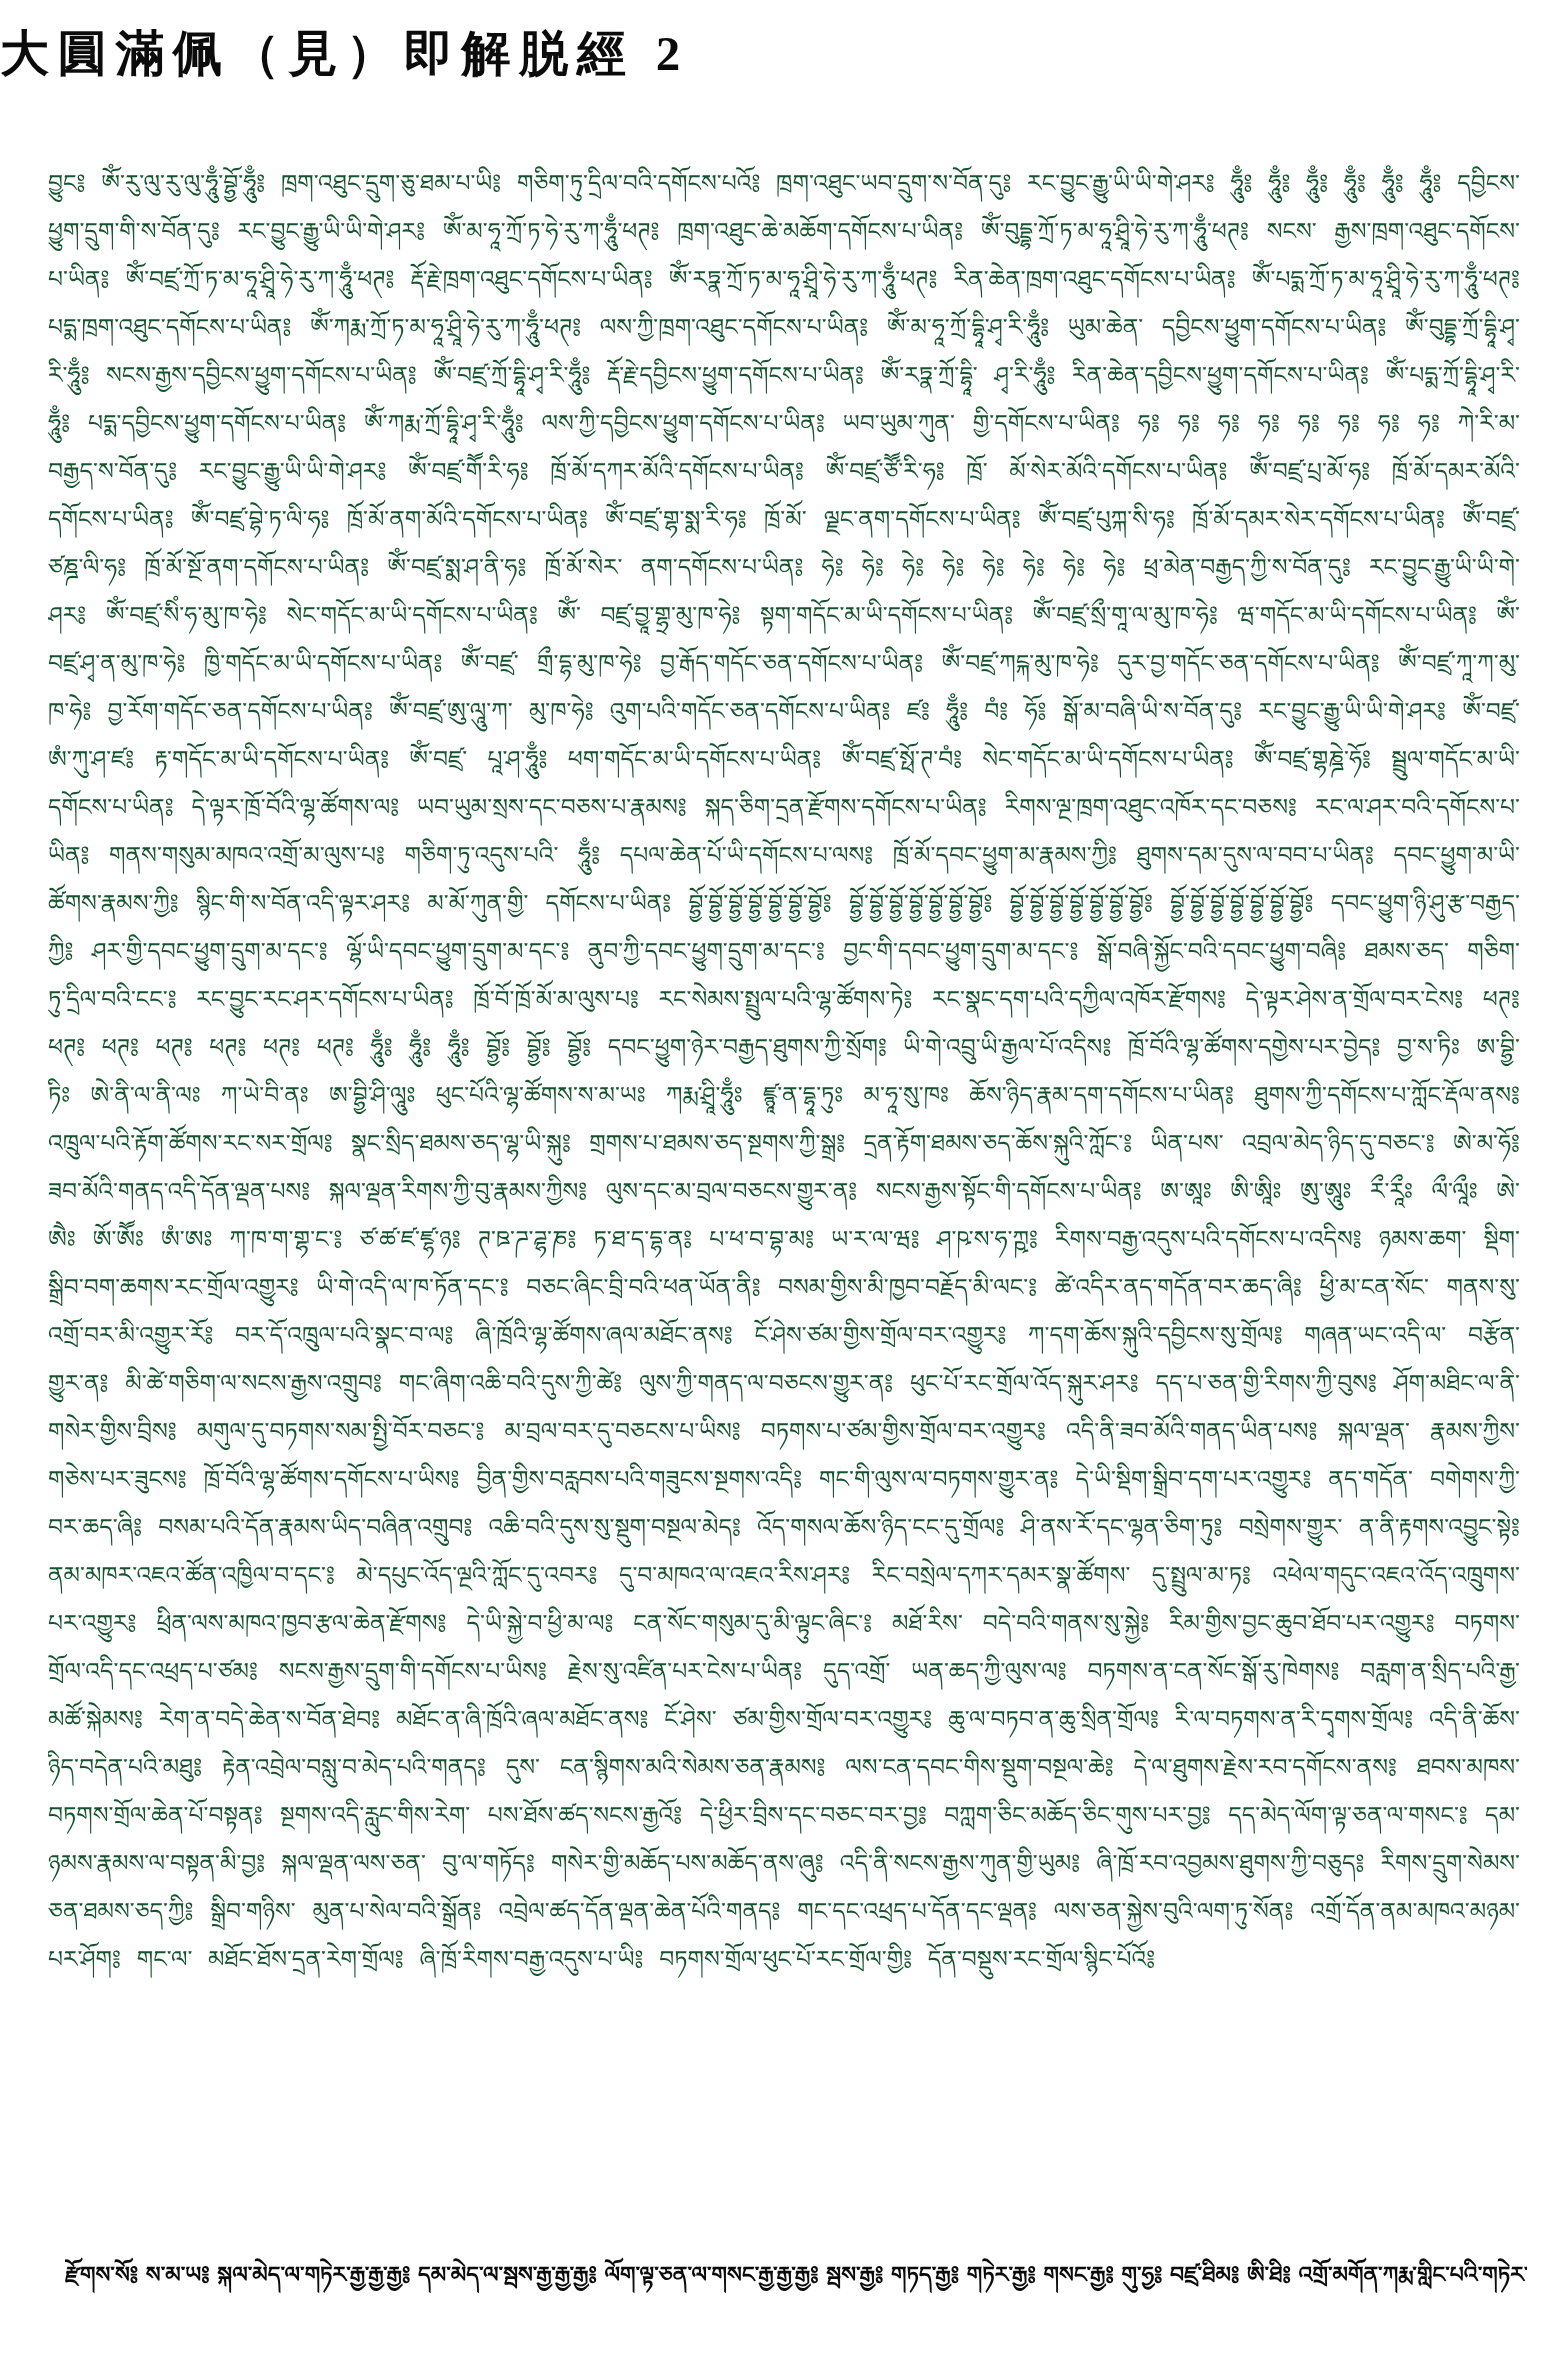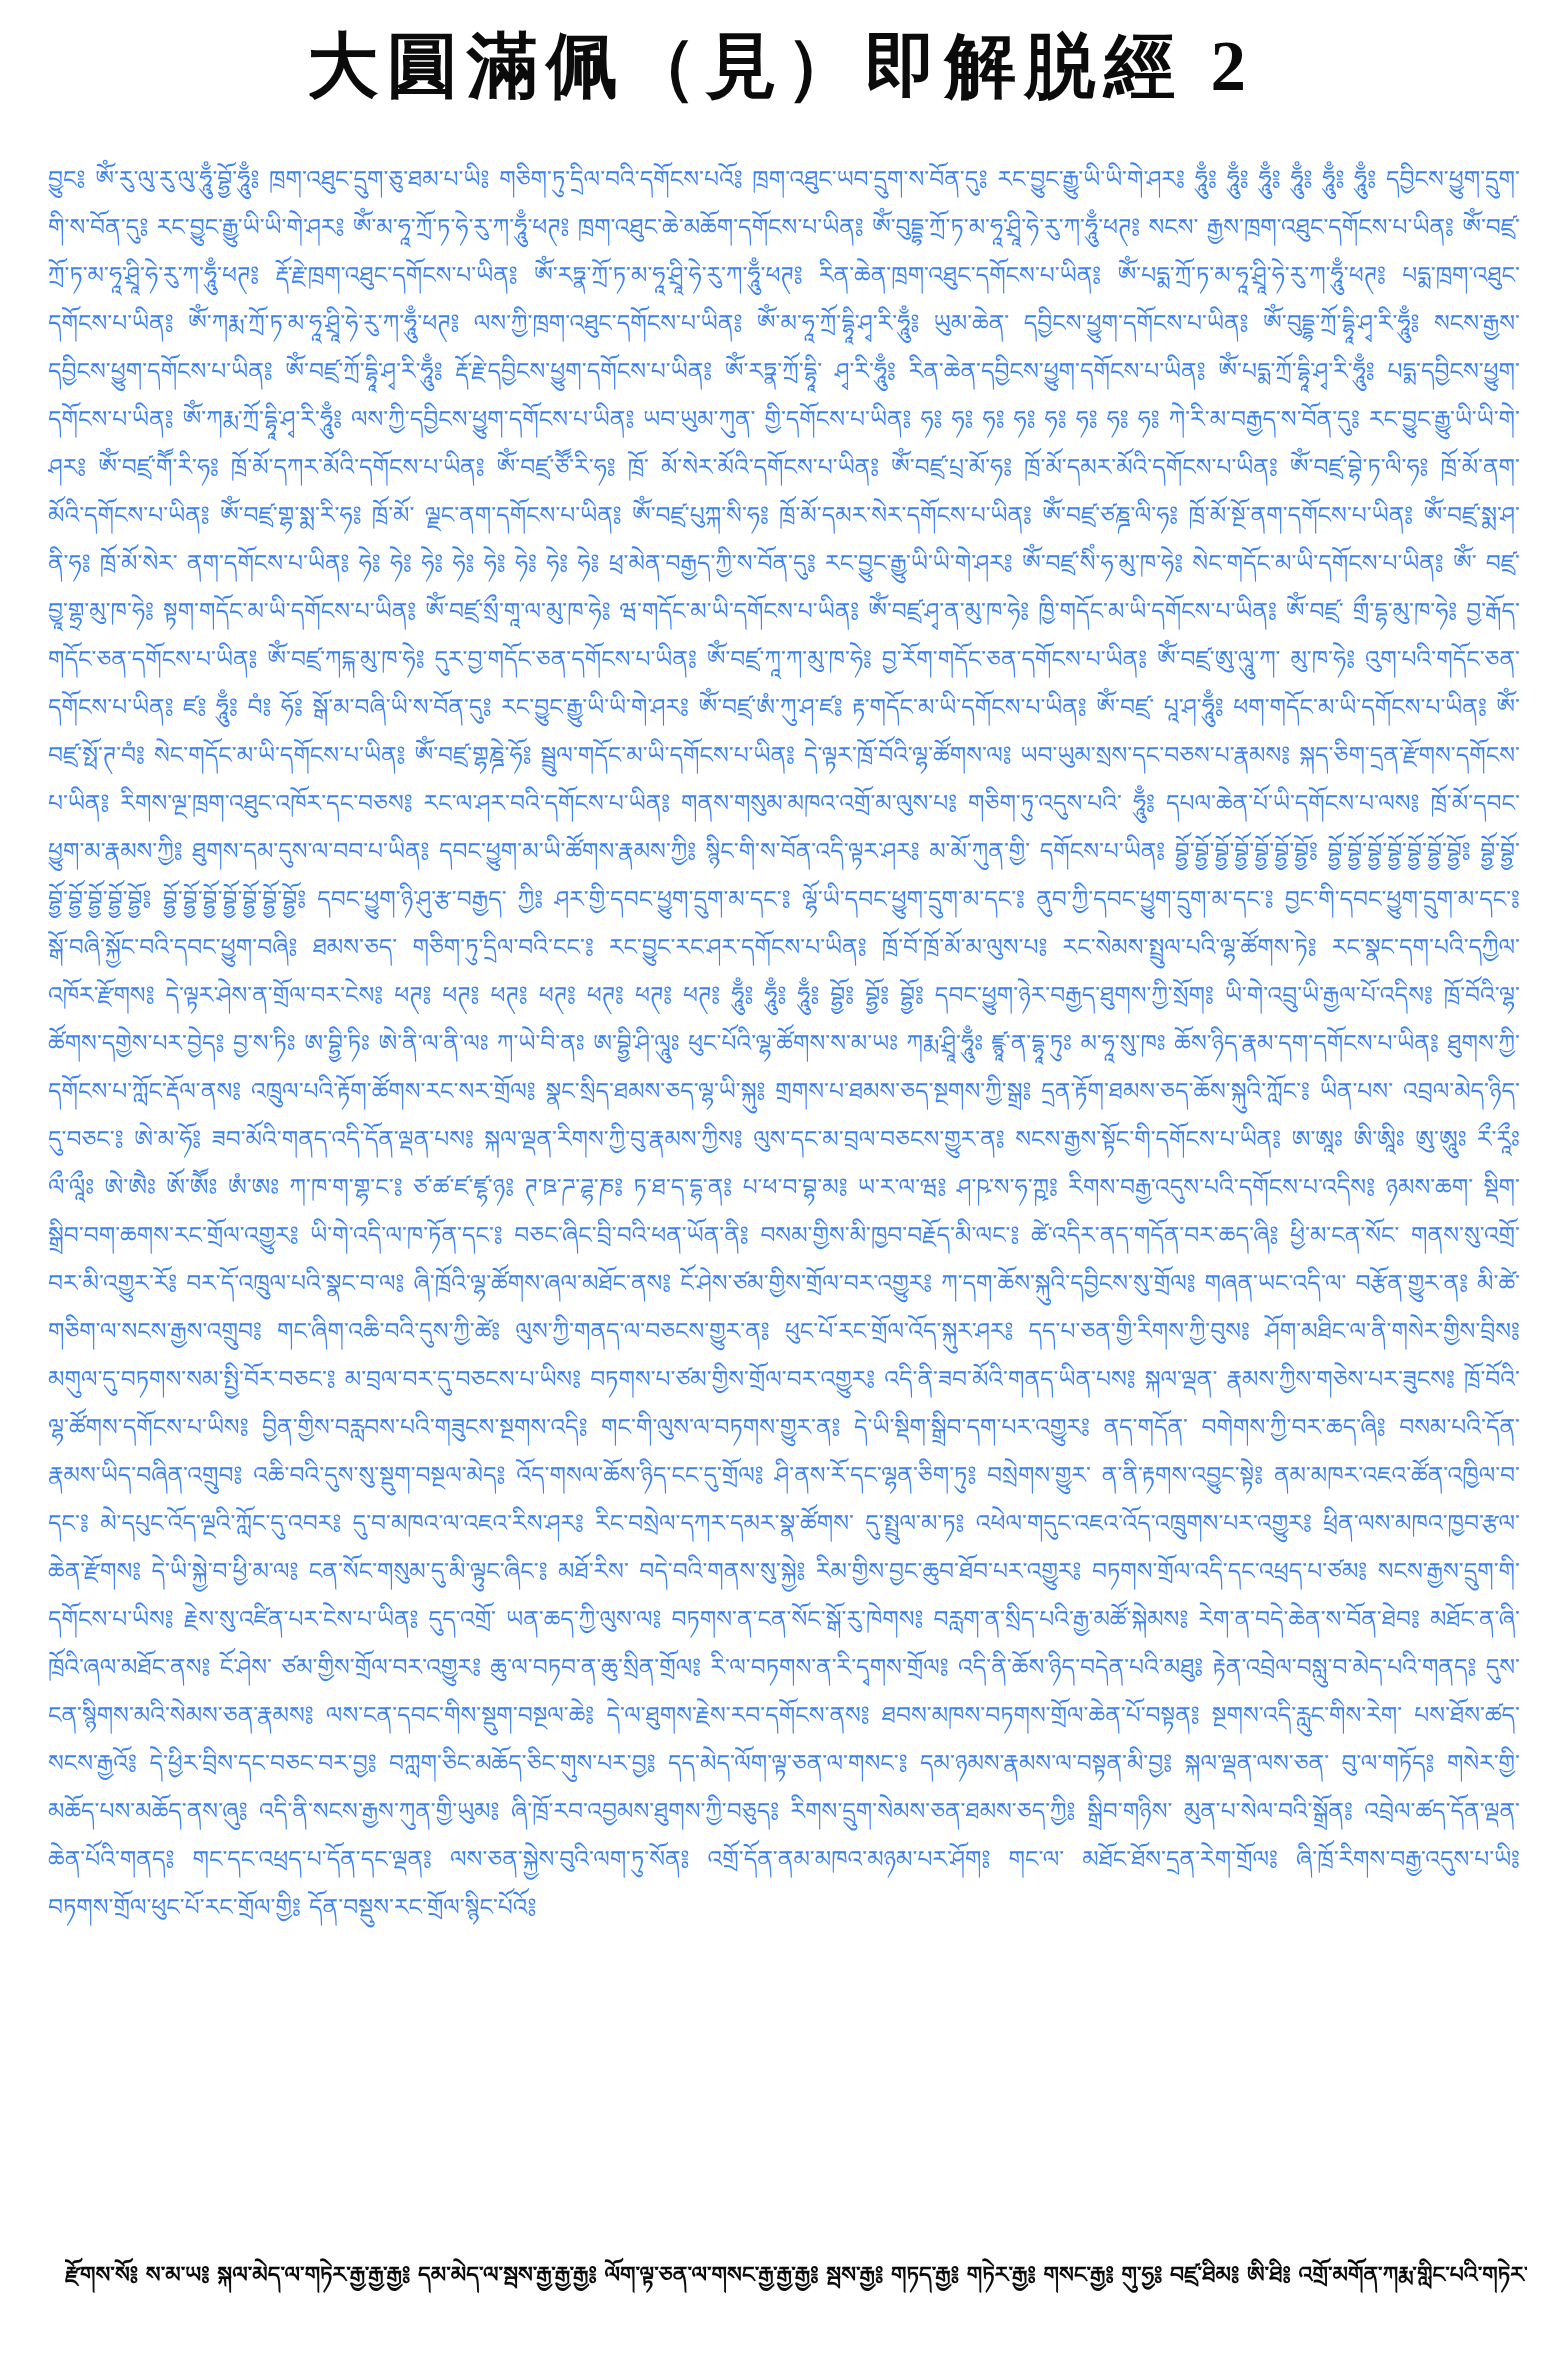--- a/index.html
+++ b/index.html
@@ -7,40 +7,39 @@
     position:relative;
     width:1562px;height:2366px;
     margin:0 auto;
     background:#ffffff;
     color:#101010;
     overflow:hidden;
     box-sizing:border-box;
   }
   .title{
     margin-top:26px;
-    text-align:center;
     font-family:"Liberation Serif","DejaVu Serif",serif;
     font-weight:bold;
-    font-size:71px;
+    font-size:49px;
     letter-spacing:8.7px;
     line-height:1.15;
     color:#0b0b0b;
     white-space:nowrap;
   }
   .body-block{
     position:absolute;
     left:48px;right:42px;
-    top:155px;
+    top:161px;
     height:2064px;
     overflow:hidden;
-    font-family:Liberation Sans, sans-serif;
+    font-family:Liberation Mono, monospace;
     font-size:23.4px;
     line-height:48px;
     text-align:justify;
-    color:#3b82f6;
+    color:#14532d;
     word-spacing:1.7px;
   }
   .footer-line{
     position:absolute;
     left:65px;right:35px;
     top:2253px;
     font-family:"DejaVu Sans","Liberation Sans",sans-serif;
     font-weight:bold;
     font-size:22px;
     line-height:43px;

